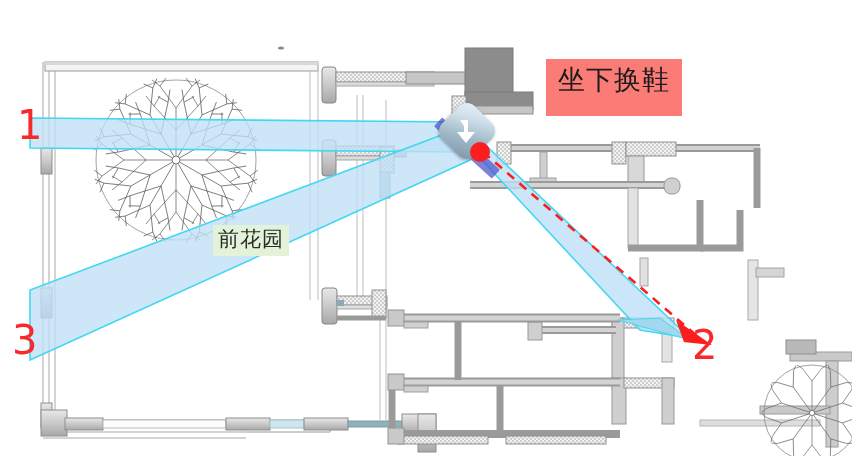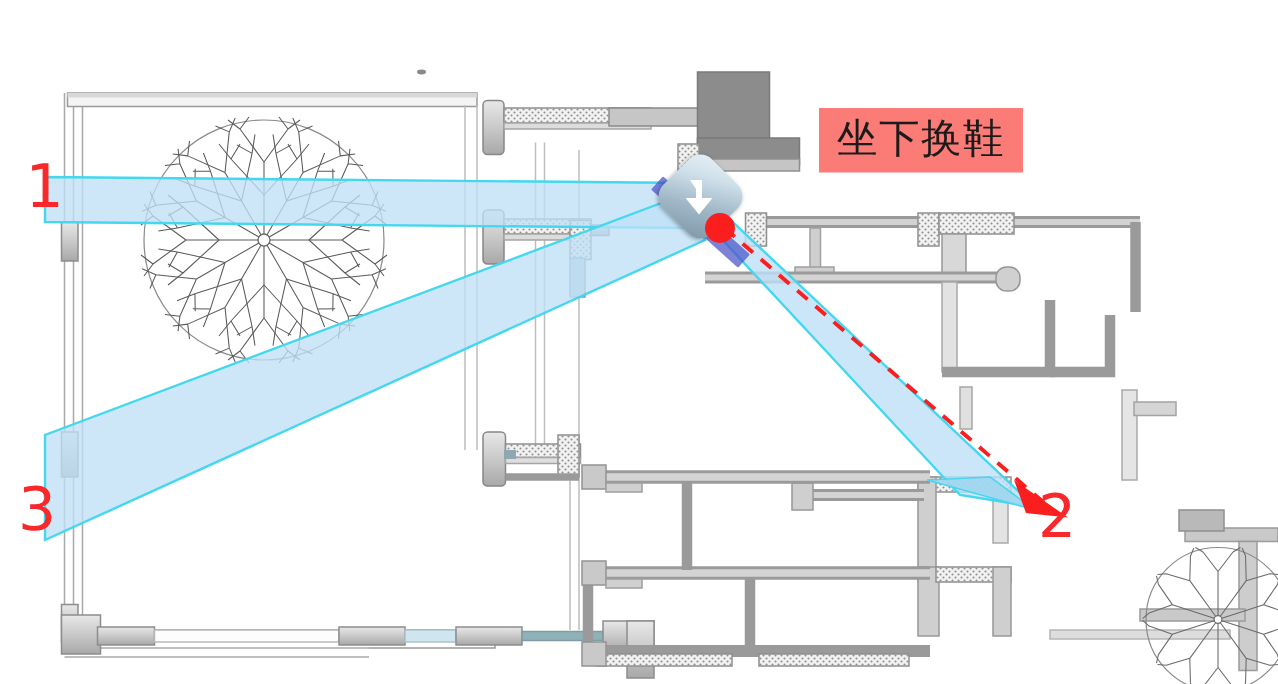--- a/index.html
+++ b/index.html
@@ -15,22 +15,22 @@
     position:absolute;
     font-family:"DejaVu Sans","Liberation Sans",sans-serif;
     white-space:nowrap;
     line-height:1;
   }
   .label-red{
     background:#fb7b76;
     color:#1b1b1b;
     font-size:27px;
     letter-spacing:1px;
-    padding:7px 12px 9px 12px;
-    left:546px;top:72px;
+    padding:7px 12px 23px 12px;
+    left:546px;top:59px;
     font-weight:400;
   }
   .label-green{
     background:#e2f3d9;
     color:#2b2b2b;
     font-size:21px;
     letter-spacing:1px;
     padding:4px 5px 6px 5px;
   }
   #lbl-front{left:213px;top:225px;}
@@ -302,20 +302,21 @@
     <div class="arrow-wrap">
       <svg width="46" height="46" viewBox="0 0 46 46">
         <path d="M16 12 L24 12 L24 24 L31 24 L22 35 L13 24 L20 24 L20 18 Z" fill="#ffffff" transform="rotate(-0 23 23)"></path>
       </svg>
     </div>
   </div>
   <div id="red-dot"></div>
 
   <div class="label-box label-red" id="lbl-callout">坐下换鞋</div>
 
+  <div class="label-box label-green" id="lbl-front">前花园</div>
 
 
   <div class="num" id="num1">1</div>
 
   <div class="num" id="num3">3</div>
 
   <div class="num" id="num2">2</div>
 
 </div>
 

